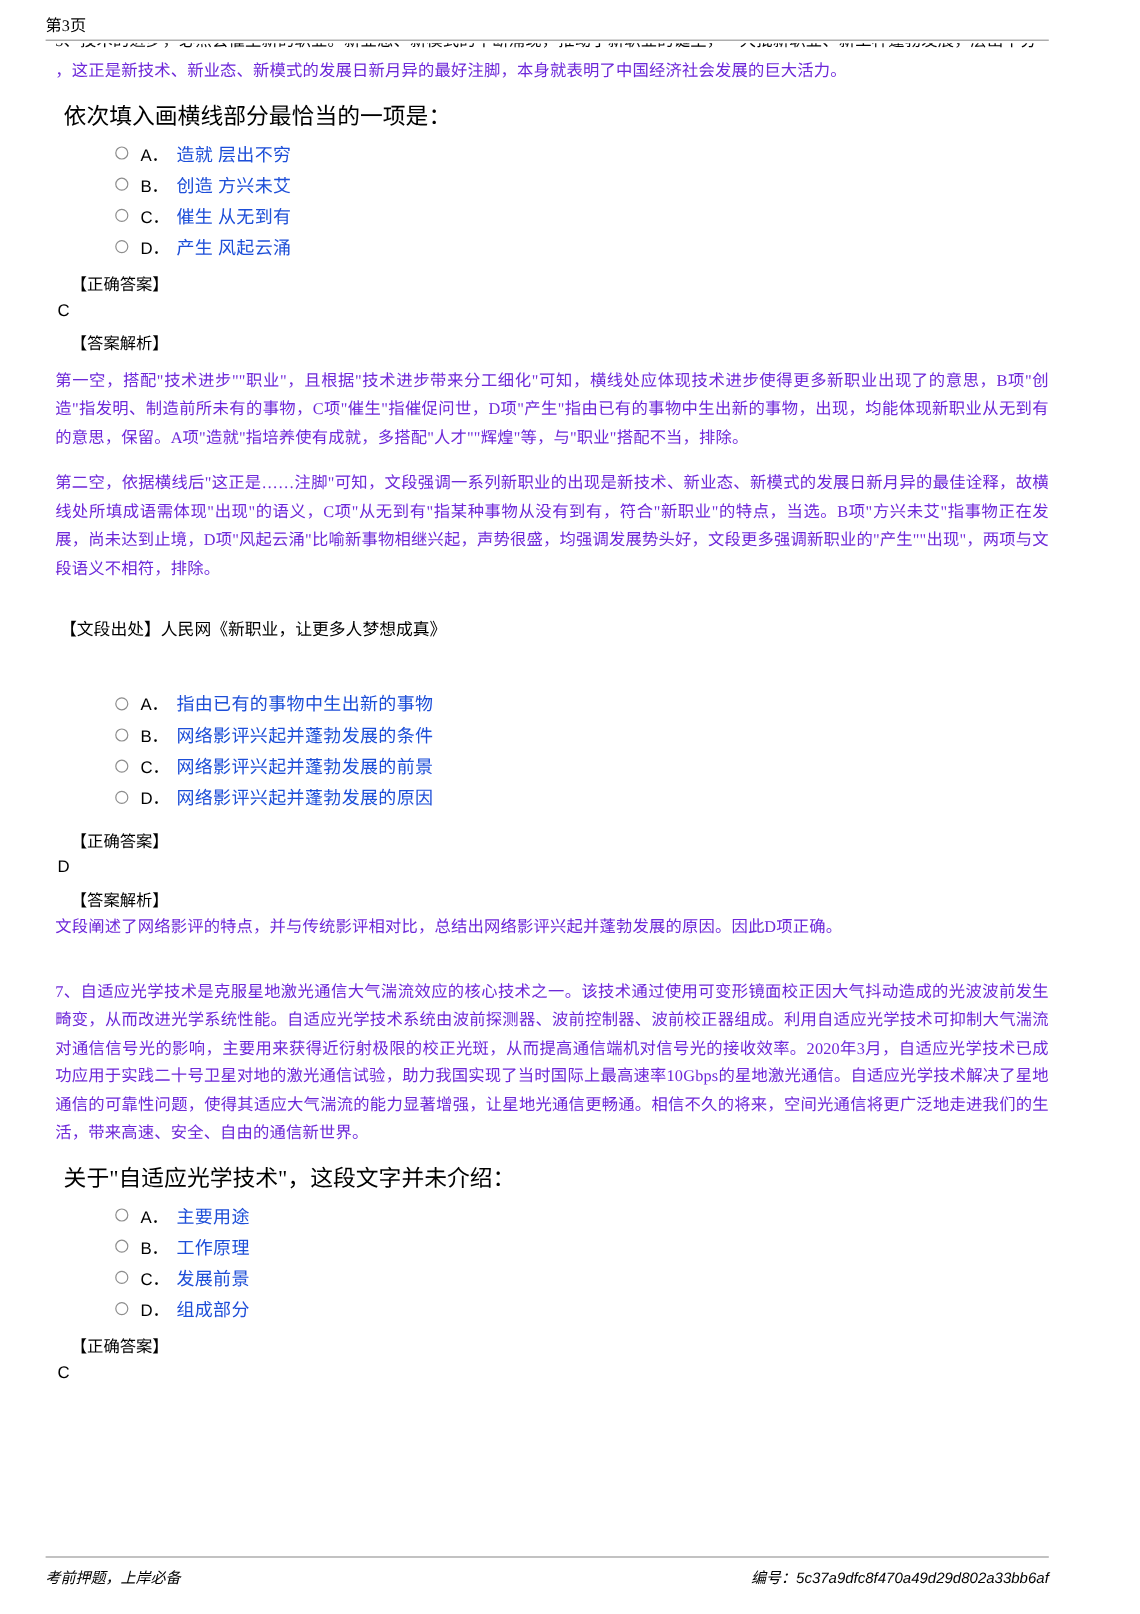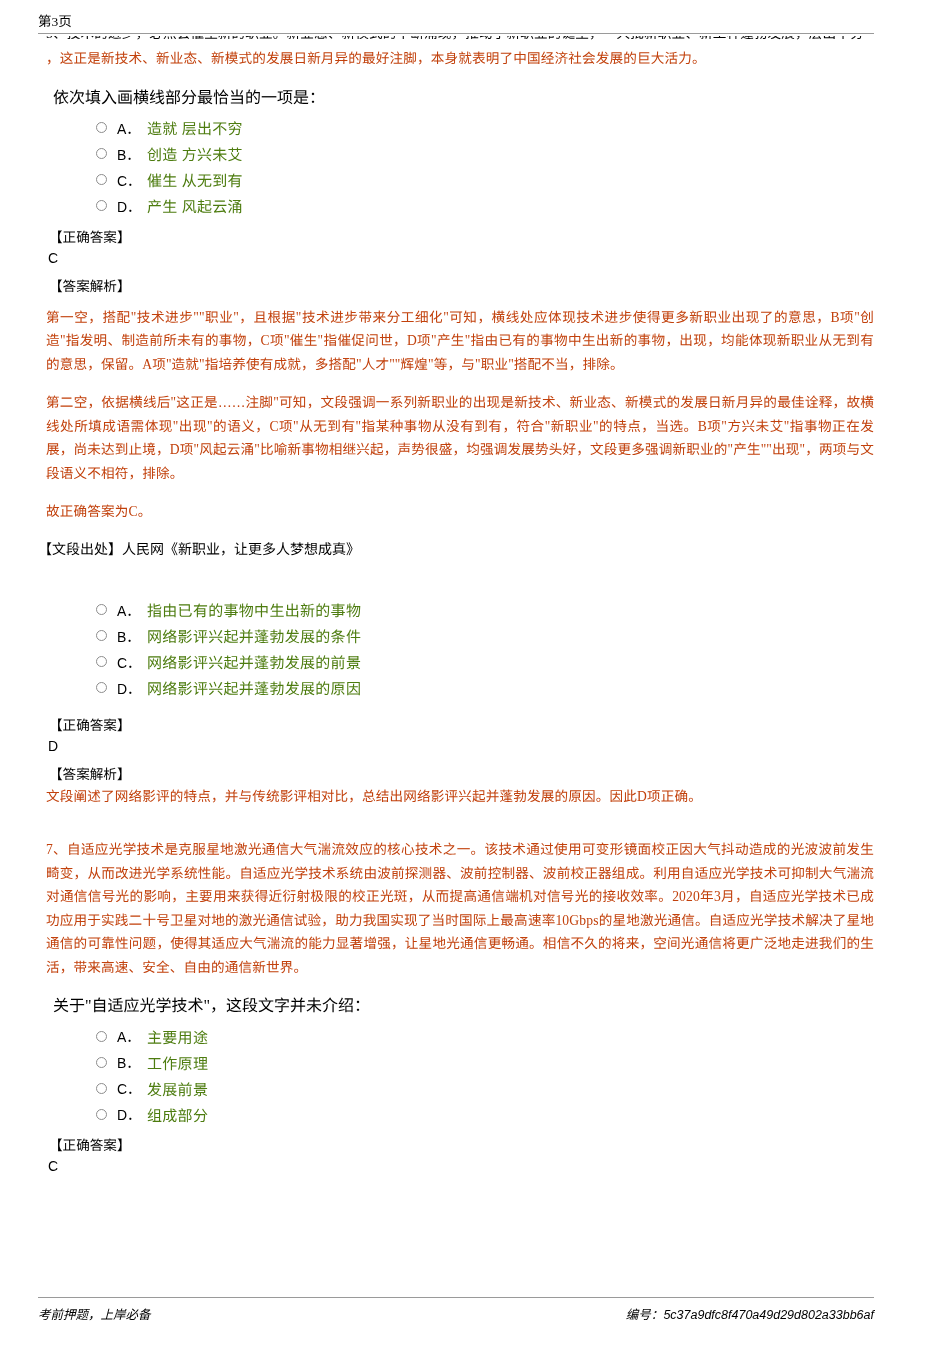--- a/index.html
+++ b/index.html
@@ -70,31 +70,31 @@
   }
 
   p {
     margin: 0;
   }
 
   .para {
     font-size: 13.6px;
     line-height: 23.5px;
     text-align: justify;
-    color: #c2410c;
+    color: #6d28d9;
     margin: 0 0 0 8px;
     letter-spacing: 0.15px;
   }
   .gap-sm { height: 9px; }
   .gap-md { height: 15px; }
   .gap-lg { height: 21px; }
   .gap-xl { height: 30px; }
 
   .prompt {
-    font-size: 16px;
+    font-size: 19px;
     line-height: 23px;
     margin: 0 0 0 15px;
     color: #000;
     font-family: Liberation Serif, serif;
   }
 
   
   .options {
     margin: 6px 0 0 0;
     padding: 0;
@@ -118,42 +118,43 @@
   }
   .opt-letter {
     font-family: "Liberation Sans", "DejaVu Sans", sans-serif;
     font-size: 14px;
     width: 30px;
     flex: 0 0 auto;
     color: #000;
   }
   .opt-text {
     font-size: 15px;
-    color: #4d7c0f;
+    color: #1d4ed8;
     letter-spacing: 0.3px;
   }
 
   
   .ans-label {
     font-size: 13.6px;
     line-height: 20px;
-    margin-left: 11px;
+    margin-left: 21px;
     color: #000;
   }
   .ans-value {
     font-family: "Liberation Sans", "DejaVu Sans", sans-serif;
     font-size: 14px;
     line-height: 20px;
     margin-left: 10px;
     color: #000;
   }
 
   .source-line {
     font-size: 14px;
     line-height: 22px;
+    margin-left: 12px;
     color: #000;
   }
 
   
   .page-footer {
     position: absolute;
     left: 38px;
     right: 38px;
     bottom: 22px;
     border-top: 1px solid #9a9a9a;
@@ -235,21 +236,20 @@
     <div class="gap-sm"></div>
 
     <p class="para">第一空，搭配"技术进步""职业"，且根据"技术进步带来分工细化"可知，横线处应体现技术进步使得更多新职业出现了的意思，B项"创造"指发明、制造前所未有的事物，C项"催生"指催促问世，D项"产生"指由已有的事物中生出新的事物，出现，均能体现新职业从无到有的意思，保留。A项"造就"指培养使有成就，多搭配"人才""辉煌"等，与"职业"搭配不当，排除。</p>
 
     <div class="gap-md"></div>
 
     <p class="para">第二空，依据横线后"这正是……注脚"可知，文段强调一系列新职业的出现是新技术、新业态、新模式的发展日新月异的最佳诠释，故横线处所填成语需体现"出现"的语义，C项"从无到有"指某种事物从没有到有，符合"新职业"的特点，当选。B项"方兴未艾"指事物正在发展，尚未达到止境，D项"风起云涌"比喻新事物相继兴起，声势很盛，均强调发展势头好，文段更多强调新职业的"产生""出现"，两项与文段语义不相符，排除。</p>
 
     <div class="gap-md"></div>
 
-    <p class="para">故正确答案为C。</p>
 
     <div class="gap-md"></div>
 
     <p class="source-line">【文段出处】人民网《新职业，让更多人梦想成真》</p>
 
     <div class="gap-lg"></div>
 
 
     <div class="gap-sm"></div>
 

